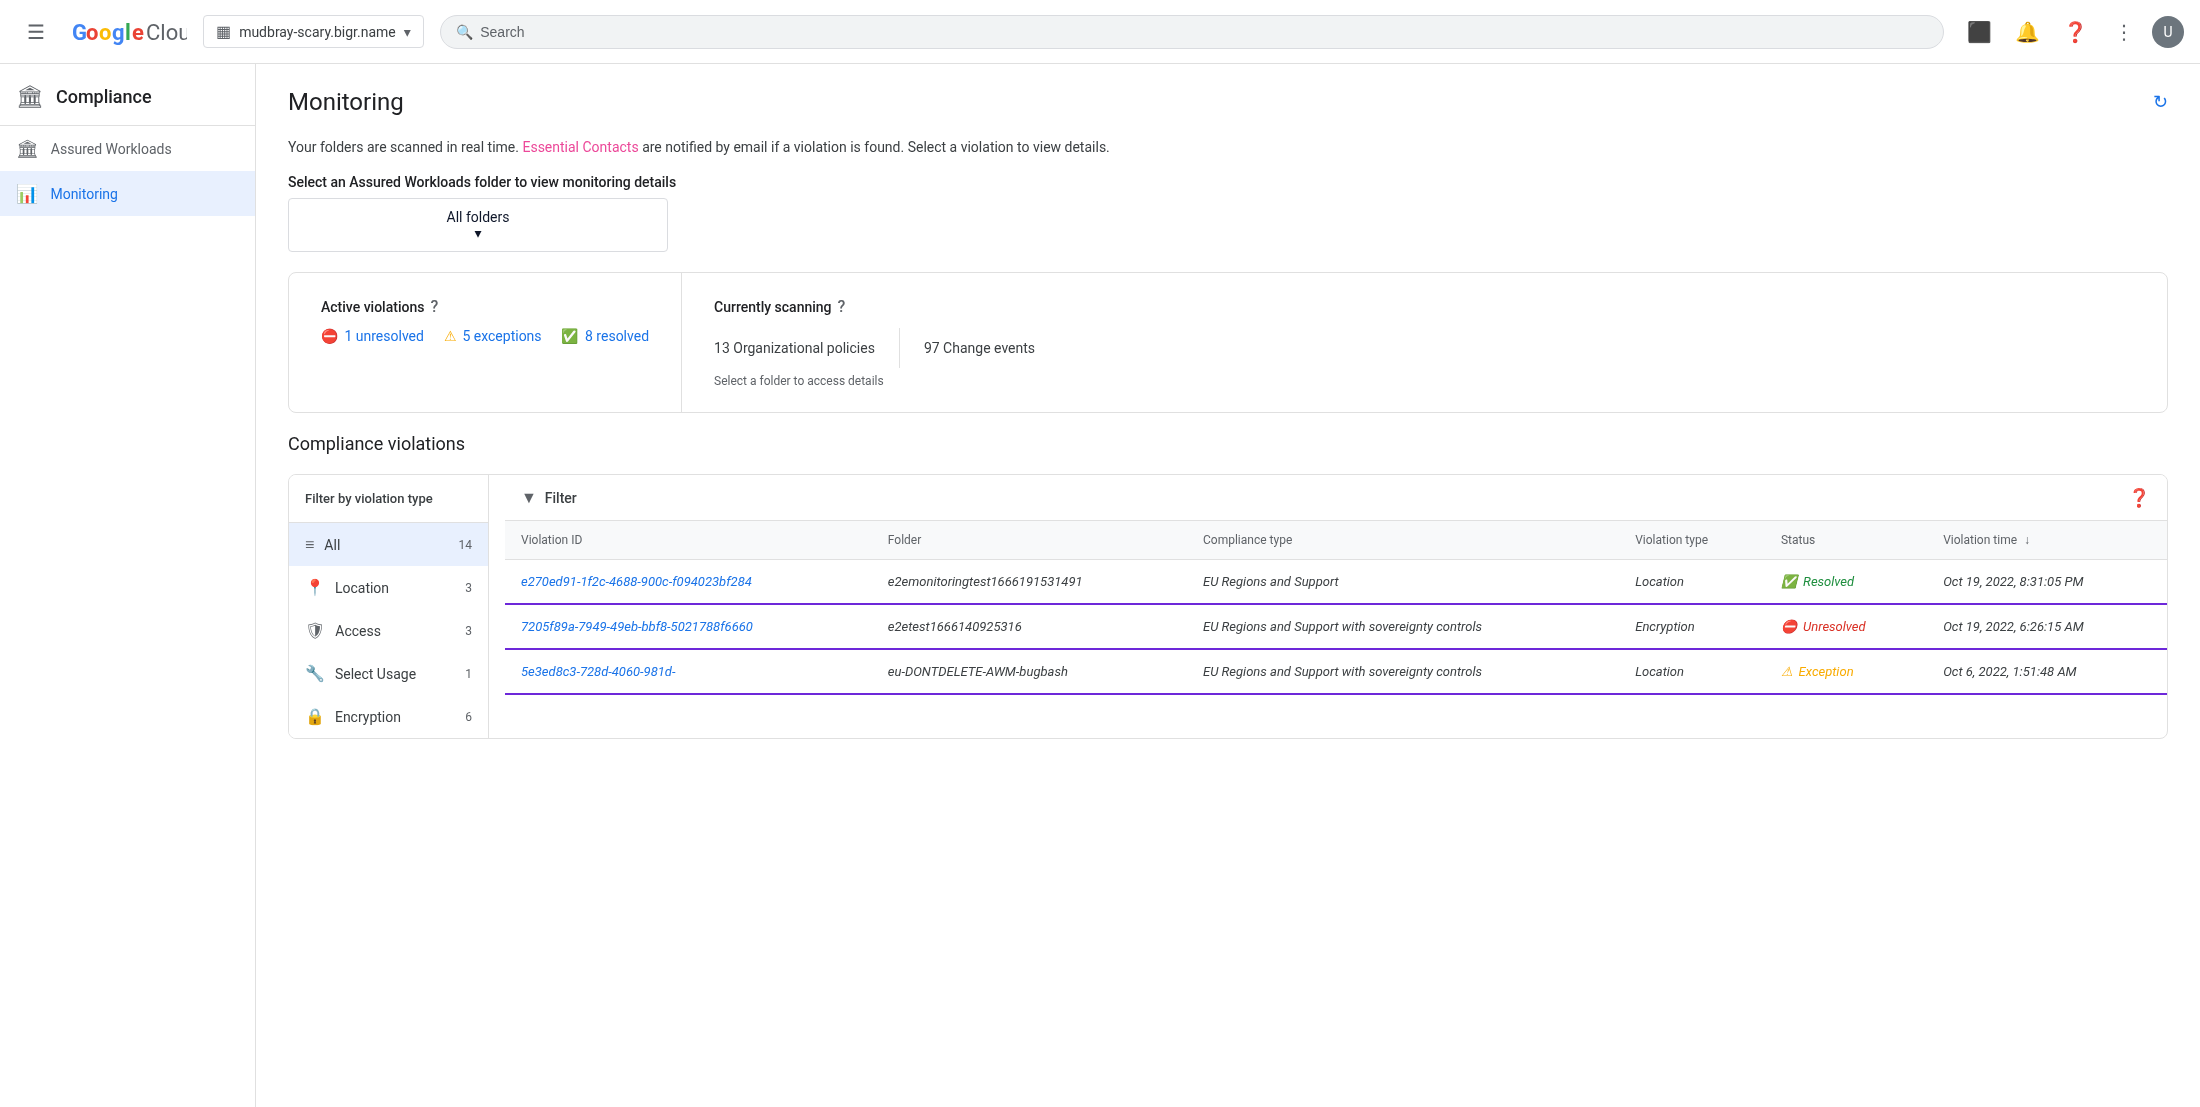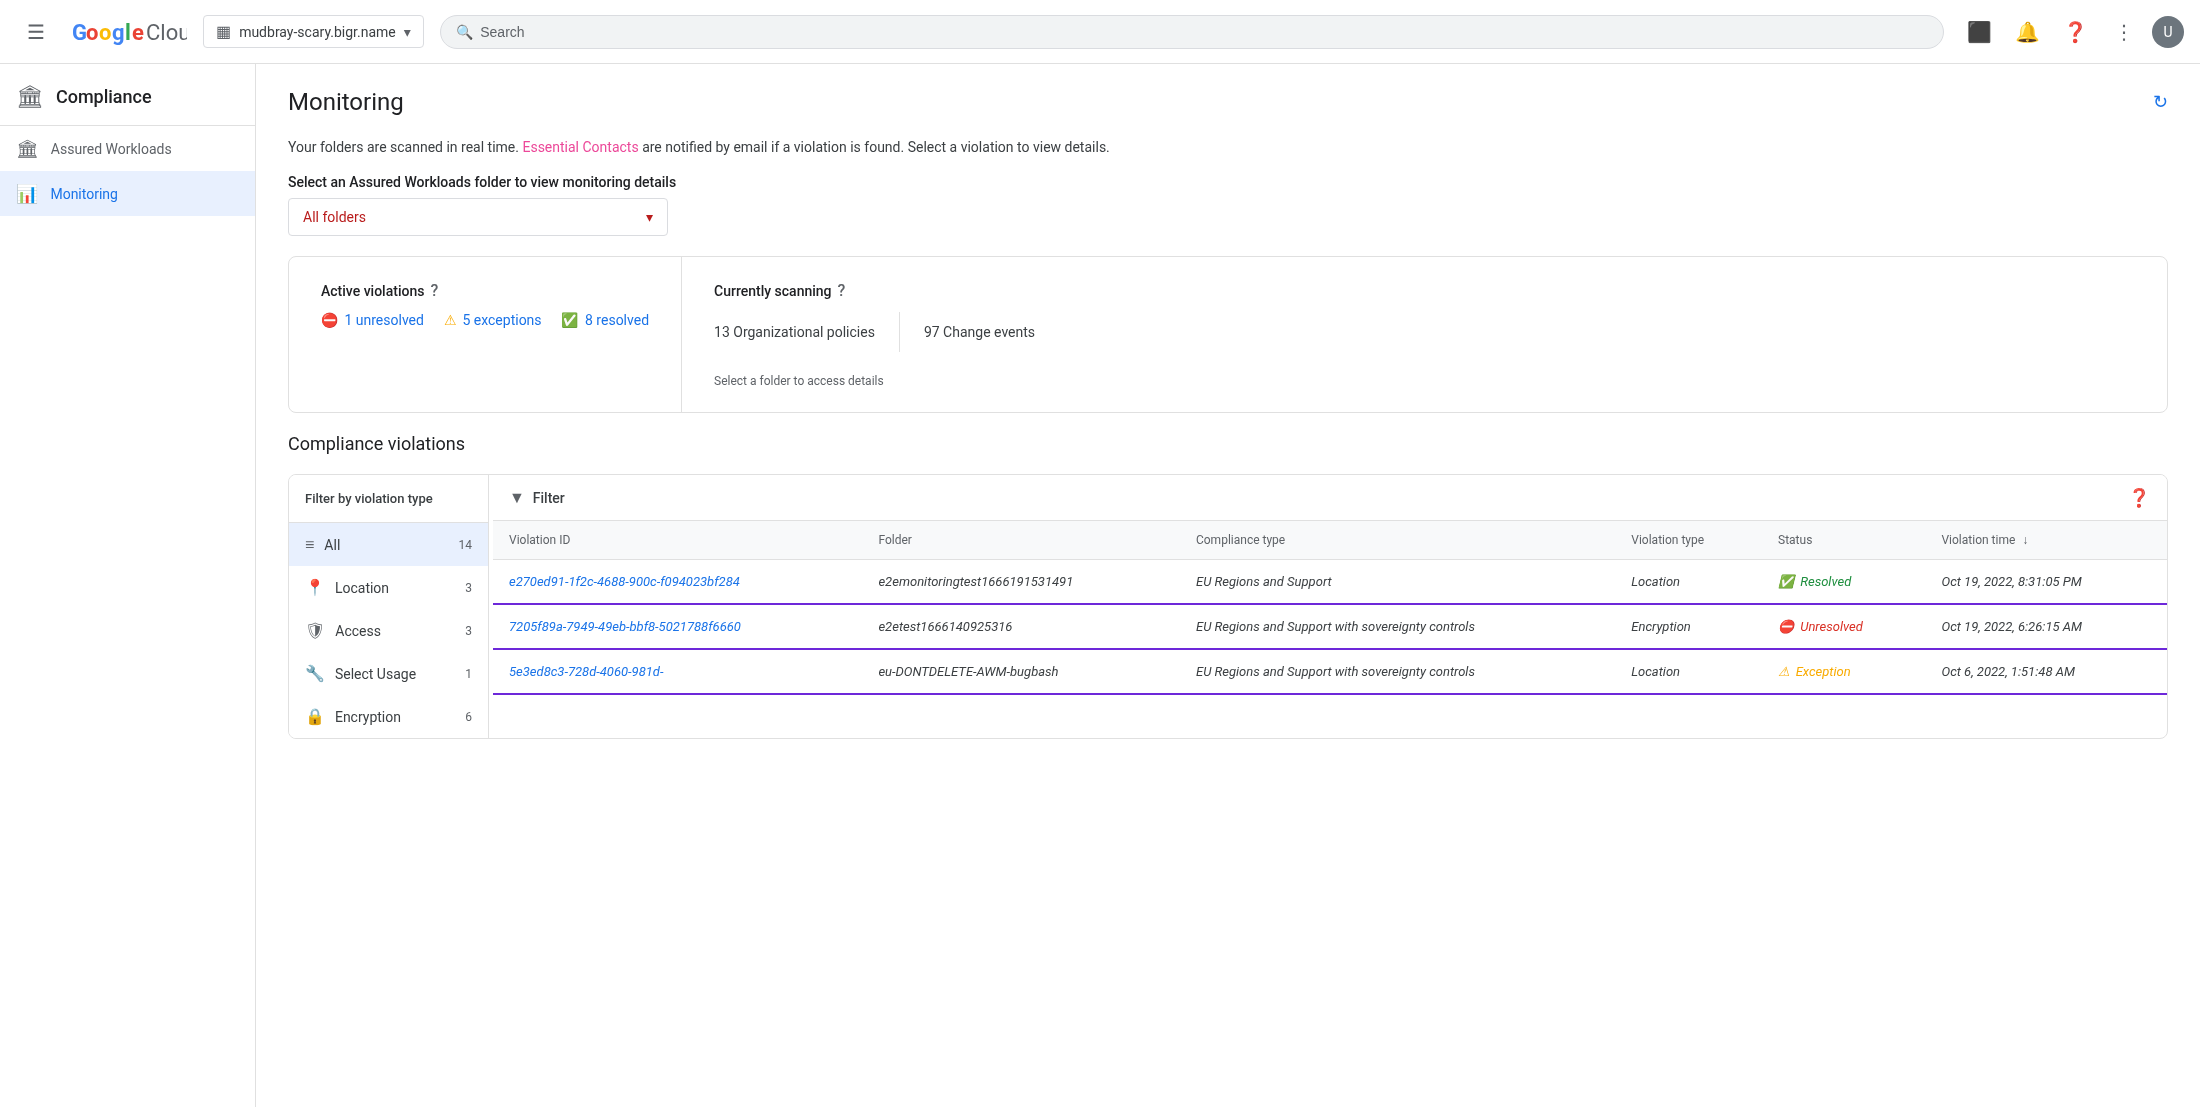--- a/index.html
+++ b/index.html
@@ -70,46 +70,46 @@
     .page-title { font-size: 24px; font-weight: 400; color: #202124; margin-bottom: 20px; display: flex; align-items: center; justify-content: space-between; }
     .refresh-btn { color: #1a73e8; cursor: pointer; font-size: 18px; background: none; border: none; }
 
     .description { font-size: 14px; color: #3c4043; line-height: 1.6; margin-bottom: 16px; }
     .description a { color: #ec4899; text-decoration: none; }
 
     .folder-select-label { font-size: 14px; font-weight: 500; color: #202124; margin-bottom: 8px; }
     .folder-select {
       display: flex; align-items: center; justify-content: space-between;
       border: 1px solid #dadce0; border-radius: 4px; padding: 10px 14px;
-      width: 380px; cursor: pointer; background: #fff; font-size: 14px; color: #b91c1c;
+      width: 380px; cursor: pointer; background: #fff; font-size: 14px; color: #0f172a; flex-direction: column;
     }
 
     
     .stats-container {
       display: flex; border: 1px solid #e0e0e0; border-radius: 8px;
       margin: 20px 0; background: #fff;
     }
     .stat-card { padding: 24px 32px; }
     .stat-card + .stat-card { border-left: 1px solid #e0e0e0; }
     .stat-title { display: flex; align-items: center; gap: 6px; font-size: 14px; font-weight: 500; color: #202124; margin-bottom: 12px; }
     .help-icon { color: #5f6368; font-size: 16px; cursor: pointer; }
     .stat-values { display: flex; align-items: center; gap: 20px; flex-wrap: wrap; }
     .stat-item { display: flex; align-items: center; gap: 6px; font-size: 14px; }
     .stat-item a { color: #1a73e8; text-decoration: none; }
     .icon-error { color: #d93025; }
     .icon-warning { color: #f9ab00; }
     .icon-success { color: #1e8e3e; }
     .scanning-card { flex: 1; }
     .scanning-values { display: flex; align-items: center; gap: 24px; }
     .scanning-item { font-size: 14px; color: #3c4043; }
-    .scanning-note { font-size: 12px; color: #5f6368; margin-top: 22px; }
+    .scanning-note { font-size: 12px; color: #5f6368; margin-top: 6px; }
 
     
     .section-title { font-size: 18px; font-weight: 400; color: #202124; margin-bottom: 20px; }
-    .violations-layout { display: flex; gap: 4px; border: 1px solid #e0e0e0; border-radius: 8px; overflow: hidden; }
+    .violations-layout { display: flex; gap: 16px; border: 1px solid #e0e0e0; border-radius: 8px; overflow: hidden; }
 
     
     .filter-sidebar { width: 200px; border-right: 1px solid #e0e0e0; background: #fff; padding: 0; }
     .filter-sidebar-title { font-size: 13px; font-weight: 500; color: #3c4043; padding: 16px; border-bottom: 1px solid #e0e0e0; }
     .filter-item {
       display: flex; align-items: center; justify-content: space-between;
       padding: 12px 16px; cursor: pointer; font-size: 14px; color: #3c4043;
     }
     .filter-item.active { background: #e8f0fe; }
     .filter-item-left { display: flex; align-items: center; gap: 10px; }

